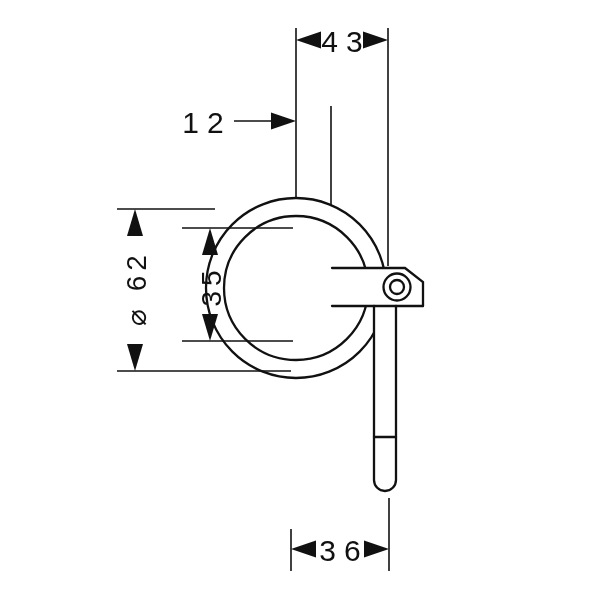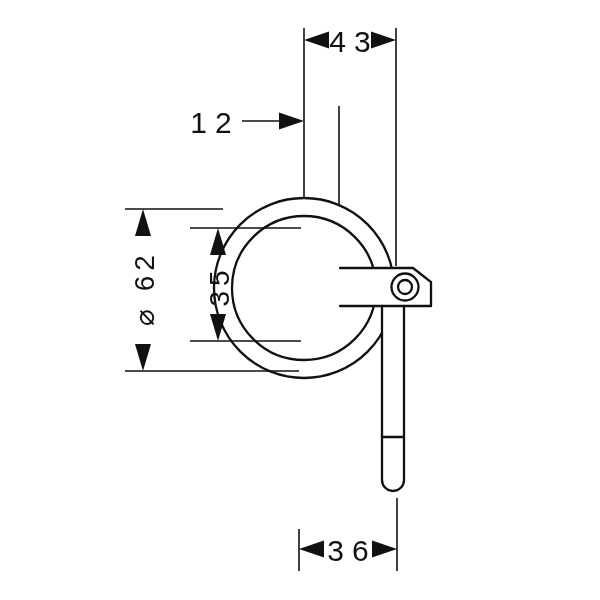--- a/index.html
+++ b/index.html
@@ -7,21 +7,20 @@
     padding: 0;
     background: #ffffff;
   }
   .page {
     width: 491px;
     height: 600px;
     position: relative;
     background: #ffffff;
     font-family: "Liberation Sans", "DejaVu Sans", sans-serif;
     overflow: hidden;
-    padding-left: 8px;
   }
   svg text {
     font-family: "Liberation Sans", "DejaVu Sans", sans-serif;
     fill: #111111;
   }
   .objline {
     stroke: #111111;
     stroke-width: 2.3;
     fill: none;
     stroke-linecap: round;

